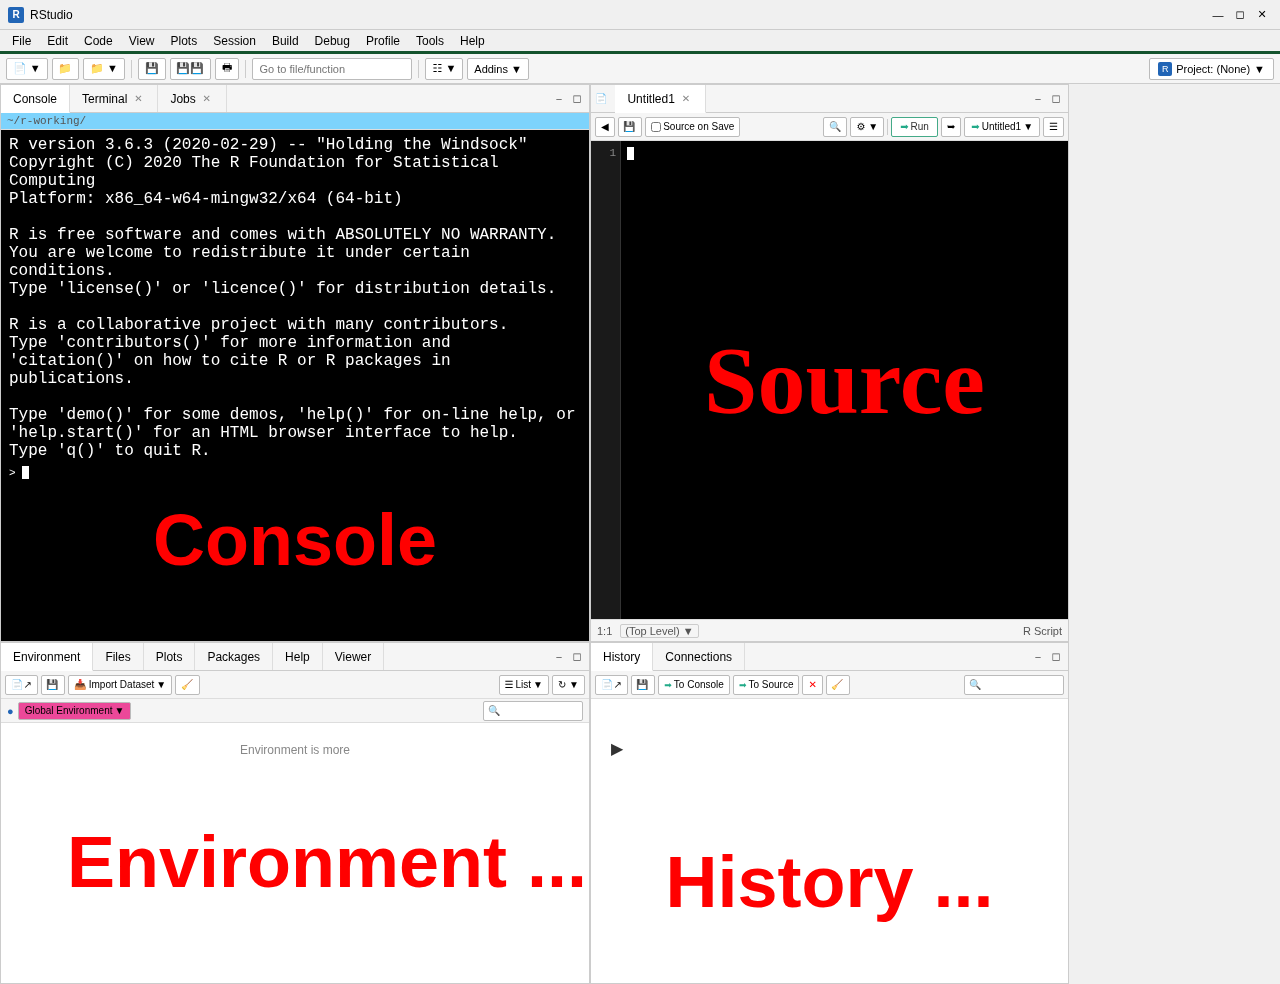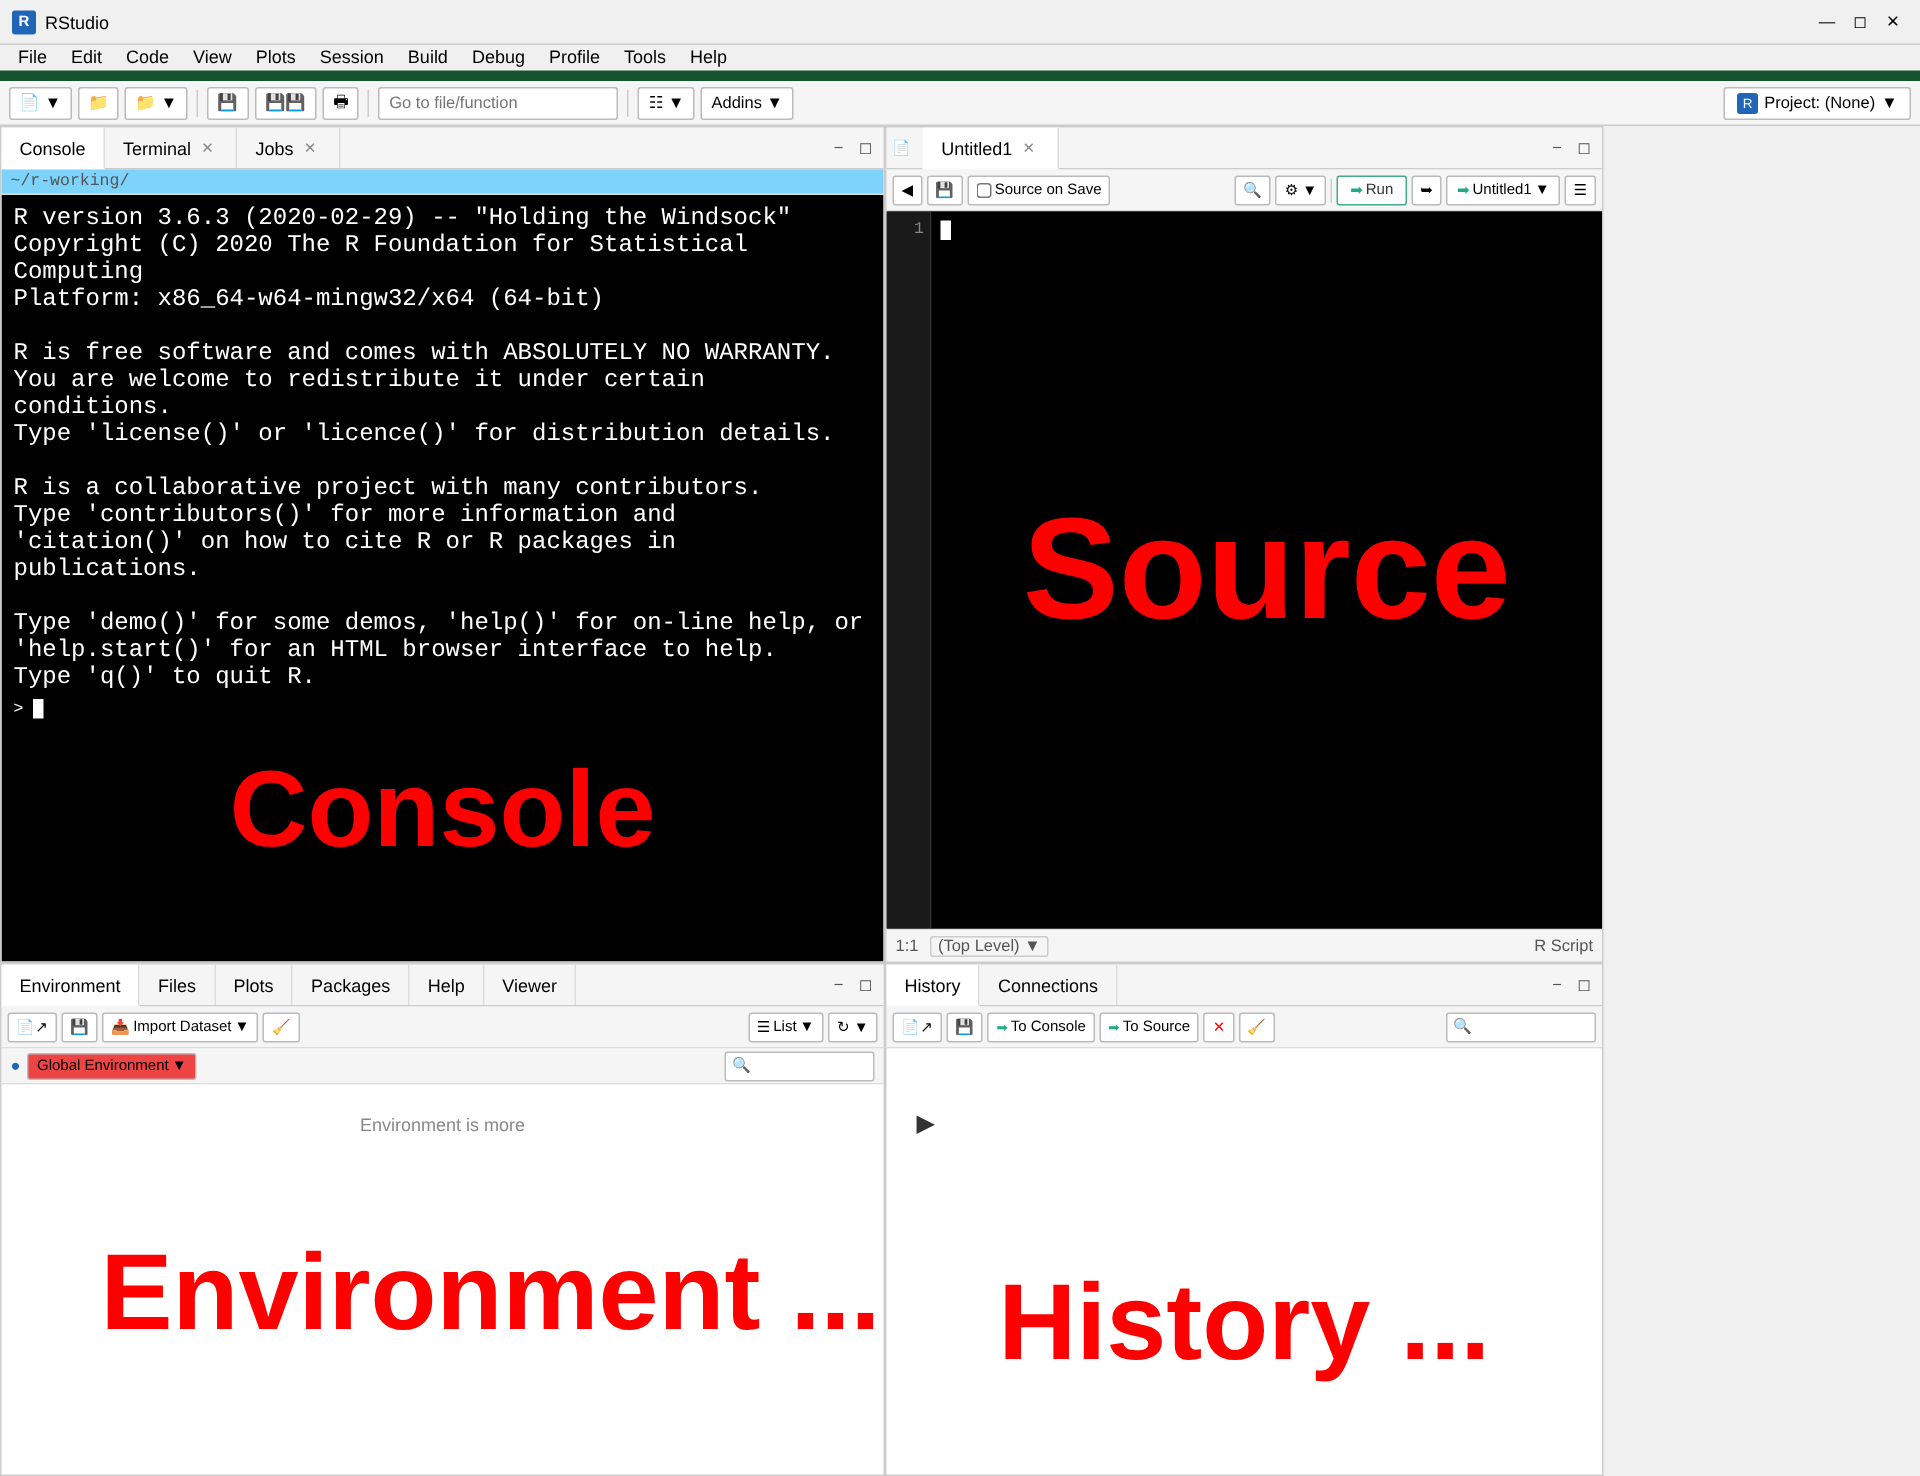--- a/index.html
+++ b/index.html
@@ -25,23 +25,23 @@
     .win-controls button {
       width: 20px; height: 18px; border: none; background: transparent; cursor: pointer; font-size: 11px;
       display: flex; align-items: center; justify-content: center;
     }
 
     
     .menu-bar {
       background: #f0f0f0;
       height: 24px;
       display: flex;
-      align-items: flex-end;
+      align-items: center;
       padding: 0 4px;
-      border-bottom: 7px solid #14532d;
+      border-bottom: 3px solid #14532d;
     }
     .menu-bar span {
       padding: 2px 8px;
       cursor: pointer;
       font-size: 12px;
     }
 
     
     .toolbar {
       background: #f5f5f5;
@@ -248,21 +248,21 @@
     .env-global-bar {
       background: #f5f5f5;
       border-bottom: 1px solid #ddd;
       display: flex;
       align-items: center;
       padding: 2px 6px;
       height: 24px;
       gap: 4px;
     }
     .env-global-btn {
-      height: 18px; padding: 0 6px; border: 1px solid #bbb; background: #ef4444;
+      height: 18px; padding: 0 6px; border: 1px solid #bbb; background: #ec4899;
       cursor: pointer; font-size: 10px; border-radius: 2px; display: flex; align-items: center; gap: 2px; justify-content: space-between;
     }
     .env-content {
       flex: 1;
       background: white;
       position: relative;
       overflow: auto;
     }
     .env-empty-msg {
       color: #888;
@@ -464,21 +464,21 @@
         <span style="color:#2a8;">➡</span>
         <span>Untitled1</span>
         <span>▼</span>
       </button>
       <button class="source-toolbar-btn">☰</button>
     </div>
     <div class="source-content">
       <div class="source-line-nums">1</div>
       <div class="source-text-area">
         <span class="cursor-blink"></span>
-        <div class="source-big-label" style="font-size:96px;color:red;font-family:Liberation Sans, sans-serif;font-weight:bold;">Source</div>
+        <div class="source-big-label" style="font-size:96px;color:red;font-family:Liberation Serif, serif;font-weight:bold;">Source</div>
       </div>
     </div>
     <div class="source-status-bar">
       <span>1:1</span>
       <span style="border:1px solid #ccc;padding:0 4px;border-radius:2px;">
         <span>(Top Level)</span> ▼
       </span>
       <span class="source-status-right">R Script</span>
     </div>
   </div>

